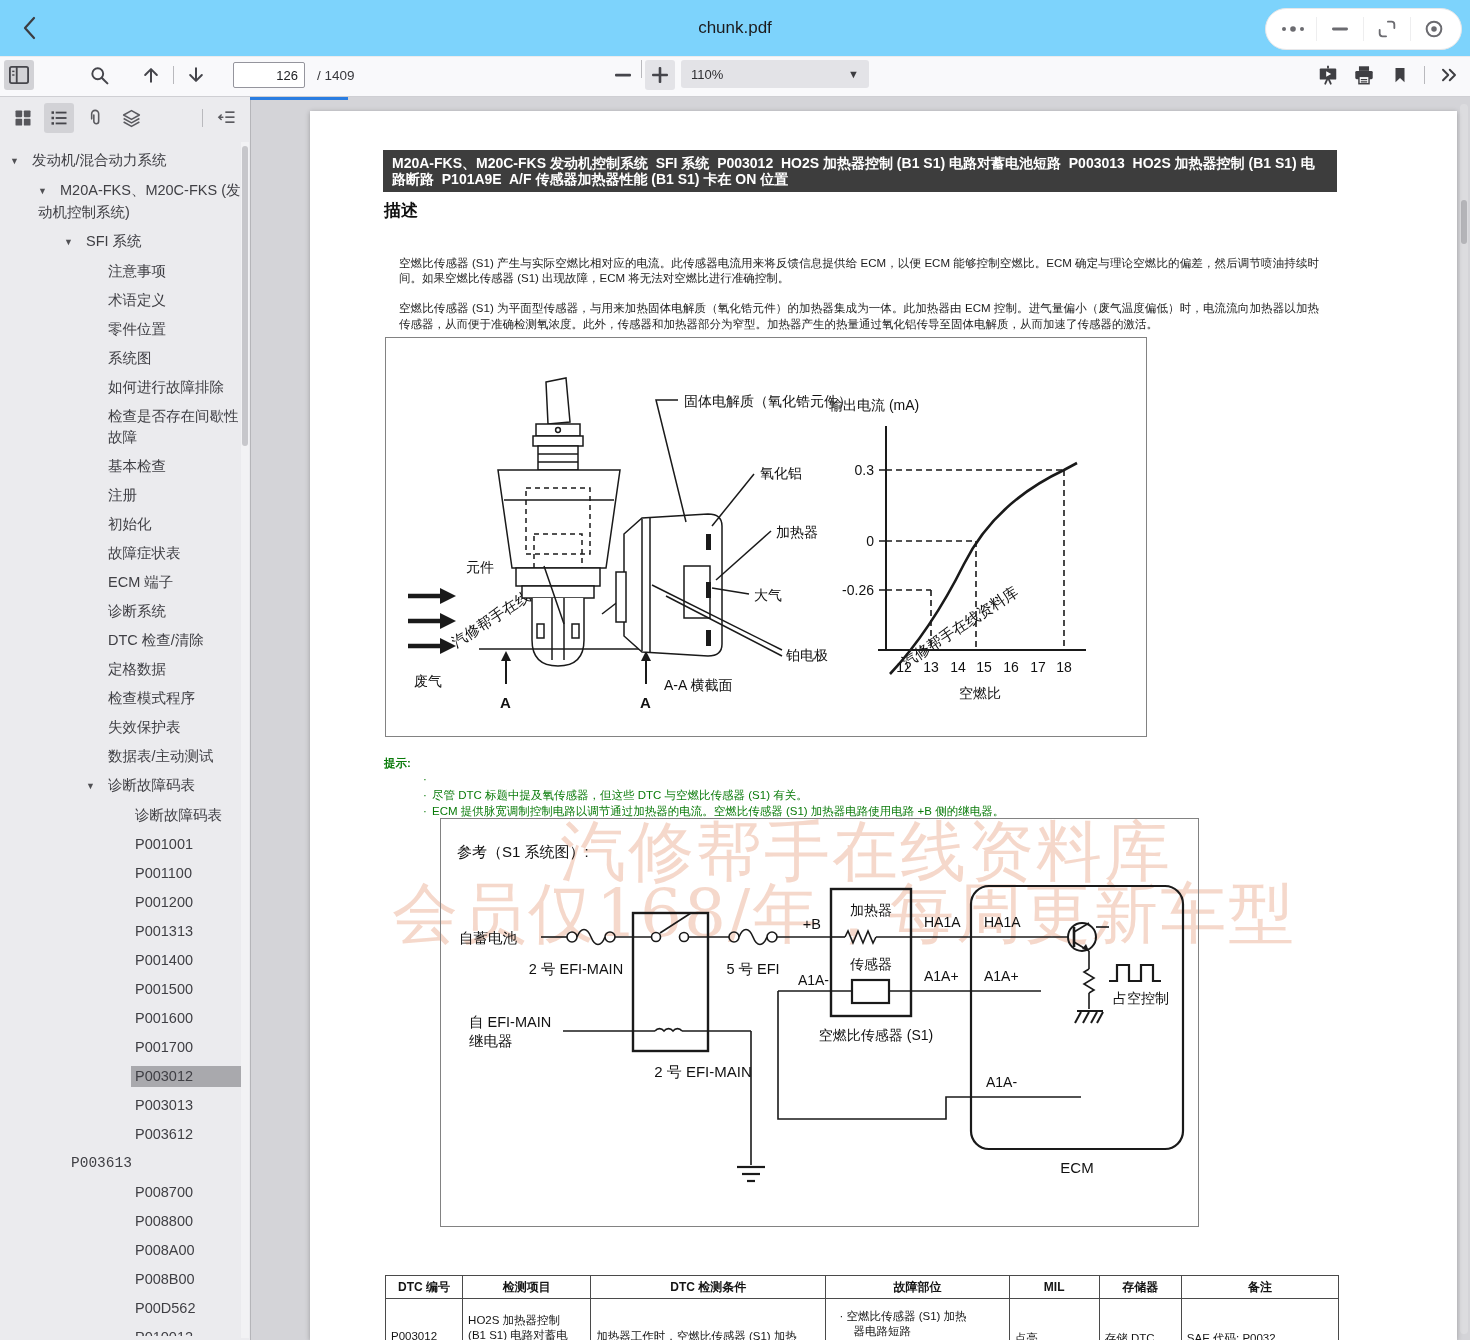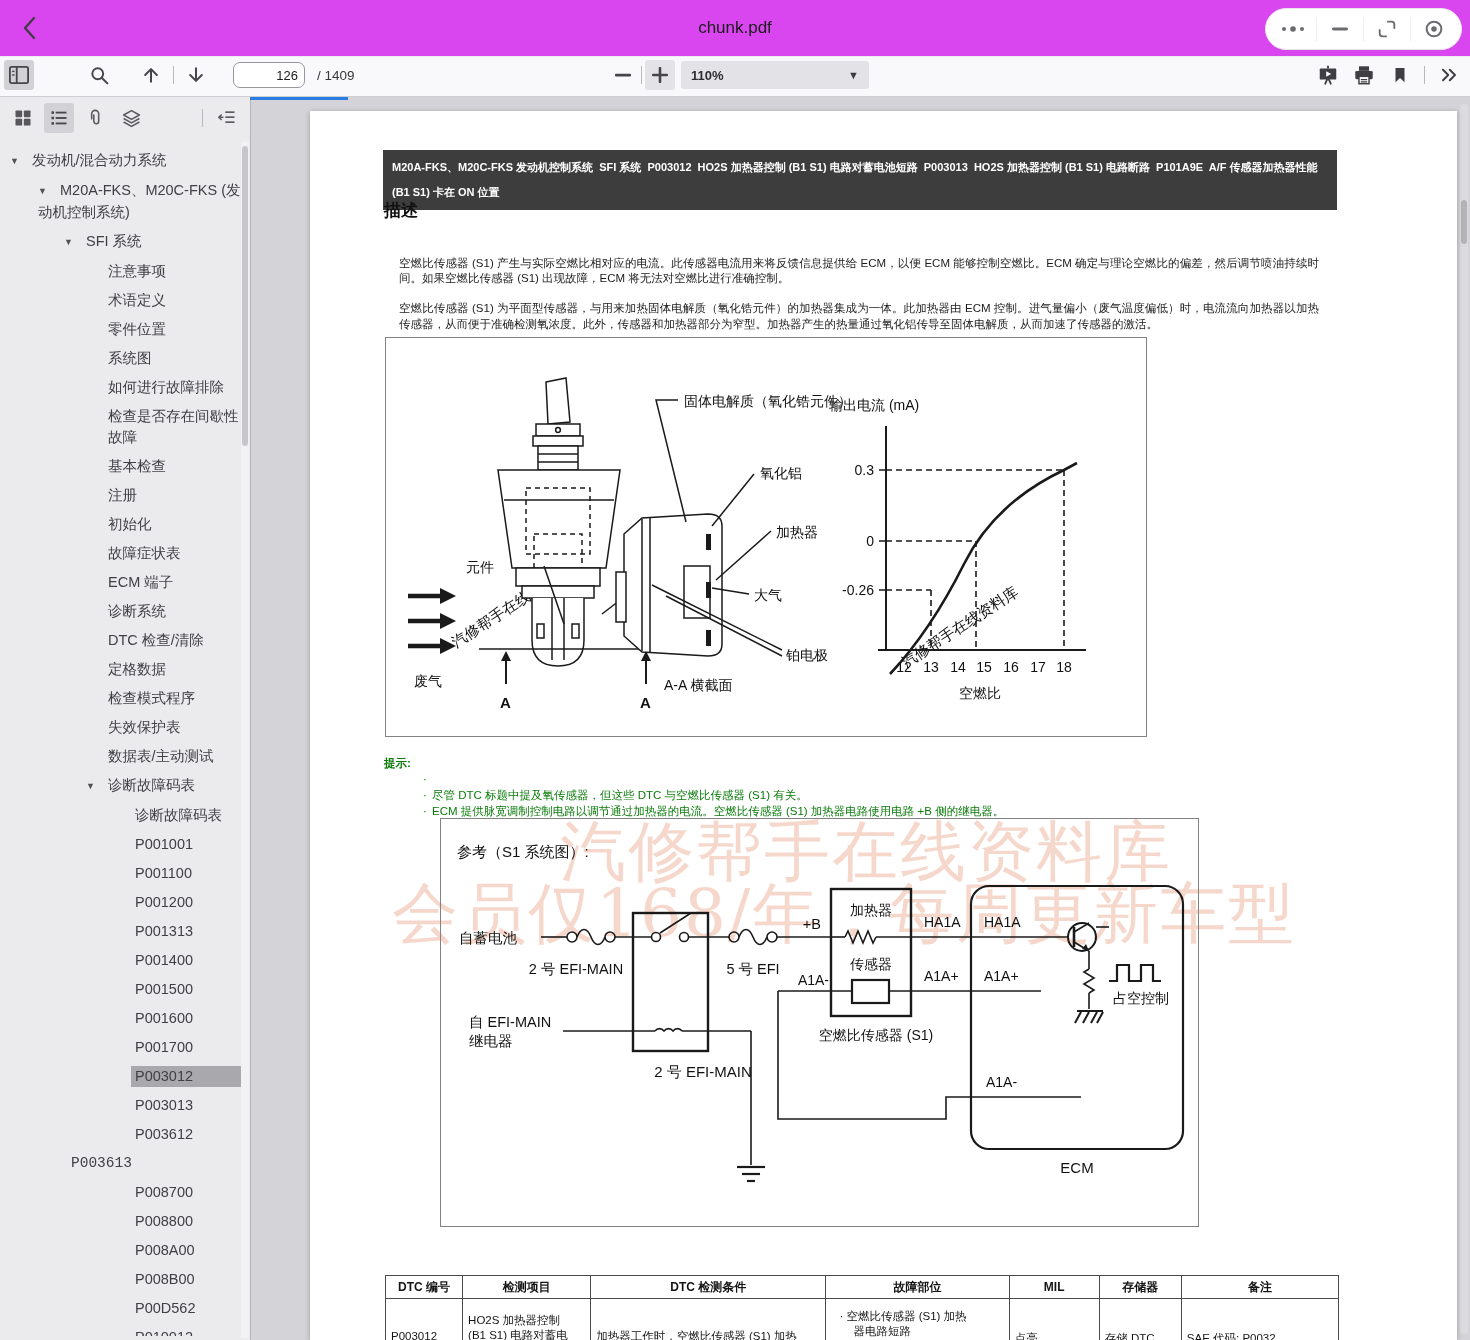--- a/index.html
+++ b/index.html
@@ -1,40 +1,40 @@
 <!DOCTYPE html>
 <html><head>
 <meta charset="utf-8">
 <style>
   html,body{margin:0;padding:0;background:#d4d4d8;}
   body{width:1470px;height:1340px;overflow:hidden;position:relative;
        font-family:"Liberation Sans","DejaVu Sans",sans-serif;color:#202124;}
   
-  .winbar{position:absolute;left:0;top:0;width:1470px;height:56px;background:#d946ef;
+  .winbar{position:absolute;left:0;top:0;width:1470px;height:56px;background:#7dd3fc;
           border-bottom:1px solid #ececee;z-index:30;}
   .back-btn{position:absolute;left:12px;top:10px;width:36px;height:36px;display:flex;
             align-items:center;justify-content:center;color:#3c3c40;cursor:pointer;}
   .win-title{position:absolute;left:0;right:0;top:0;height:56px;display:flex;align-items:center;
              justify-content:center;font-size:17px;font-weight:500;color:#1b1b1d;}
   .win-ctl{position:absolute;right:8px;top:8px;height:40px;border:1px solid #e7e7e9;background:#fff;
            border-radius:22px;display:flex;align-items:center;padding:0 4px;}
   .win-ctl .wbtn{width:46px;height:32px;display:flex;align-items:center;justify-content:center;
                  color:#6b6b70;cursor:pointer;}
   .win-ctl .wsep{width:1px;height:24px;background:#eeeeef;}
   
   .toolbar{position:absolute;left:0;top:56px;width:1470px;height:40px;background:#f9f9fb;
            border-bottom:1px solid #cfcfd3;z-index:25;}
   .tbtn{width:30px;height:30px;display:inline-flex;align-items:center;justify-content:center;
         color:#45454b;border-radius:3px;cursor:pointer;flex:0 0 auto;}
   .tbtn.active{background:#d2d2d6;}
   .tb-left{position:absolute;left:4px;top:4px;display:flex;align-items:center;gap:4px;}
-  .tb-center{position:absolute;left:608px;top:4px;display:flex;align-items:center;font-weight:bold;}
+  .tb-center{position:absolute;left:608px;top:4px;display:flex;align-items:flex-start;}
   .tb-right{position:absolute;right:6px;top:4px;display:flex;align-items:center;gap:6px;}
   .tsep{width:1px;height:18px;background:#b9b9bd;margin:0 3px;}
-  .page-input{width:58px;height:24px;border:1px solid #95959d;border-radius:7px;background:#fff;
+  .page-input{width:58px;height:24px;border:1px solid #95959d;border-radius:2px;background:#fff;
               text-align:right;padding:0 6px;font-size:13px;color:#202124;font-family:inherit;}
   .page-total{font-size:13.5px;color:#38383c;margin-left:8px;}
   .zoom-select{width:168px;height:28px;background:#e3e3e7;border-radius:3px;display:flex;
                align-items:center;padding:0 10px;font-size:13px;color:#2d2d31;cursor:pointer;margin-left:6px;}
   .zoom-select .chev{margin-left:auto;font-size:11px;color:#3c3c40;}
   .loadbar{position:absolute;left:250px;top:96px;width:1220px;height:4px;background:transparent;z-index:24;}
   .loadbar .fill{width:98px;height:4px;background:#2a7de1;}
   
   .sidebar{position:absolute;left:0;top:96px;width:250px;height:1244px;background:#ebebee;
            border-right:1px solid #b5b5b9;z-index:20;overflow:hidden;}
@@ -48,21 +48,21 @@
   .tree-row.selected .lbl{display:block;background:#a9a9ad;margin-right:6px;padding-left:4px;margin-left:-4px;}
   .sb-scroll{position:absolute;right:1px;top:46px;width:8px;height:1196px;background:#f2f2f4;}
   .sb-scroll .thumb{position:absolute;left:1px;top:4px;width:6px;height:300px;background:#c7c7cb;border-radius:3px;}
   
   .viewer{position:absolute;left:250px;top:100px;width:1220px;height:1240px;background:#d4d4d8;z-index:10;}
   .v-scroll{position:absolute;right:2px;top:4px;width:8px;height:1230px;background:#dcdcdf;border-radius:4px;}
   .v-scroll .thumb{position:absolute;left:1px;top:96px;width:6px;height:44px;background:#b4b4b8;border-radius:3px;}
   .page{position:absolute;left:310px;top:111px;width:1147px;height:1229px;background:#ffffff;
         box-shadow:0 1px 5px rgba(0,0,0,.28);overflow:hidden;z-index:12;}
   .hdr-bar{position:absolute;left:73px;top:39px;width:954px;background:#3d3d3d;color:#ffffff;
-           font-size:11px;font-weight:bold;line-height:25px;padding:5px 9px;box-sizing:border-box;
+           font-size:14px;font-weight:bold;line-height:16px;padding:5px 9px;box-sizing:border-box;
            white-space:pre-wrap;}
   .sec-title{position:absolute;left:74px;top:88px;font-size:17px;font-weight:bold;color:#111;}
   .paras{position:absolute;left:74px;top:130px;width:950px;font-size:11.5px;line-height:15.2px;
          color:#1c1c1c;text-align:justify;}
   .paras p{margin:15px;}
   .figbox{position:absolute;border:1px solid #828282;background:transparent;z-index:3;}
   .fig1{left:75px;top:226px;width:760px;height:398px;}
   .fig2{left:130px;top:707px;width:757px;height:407px;}
   .tip{position:absolute;left:74px;top:645px;width:960px;font-size:11.5px;line-height:15.5px;color:#0a7b0a;}
   .tip .tip-label{font-weight:bold;}

